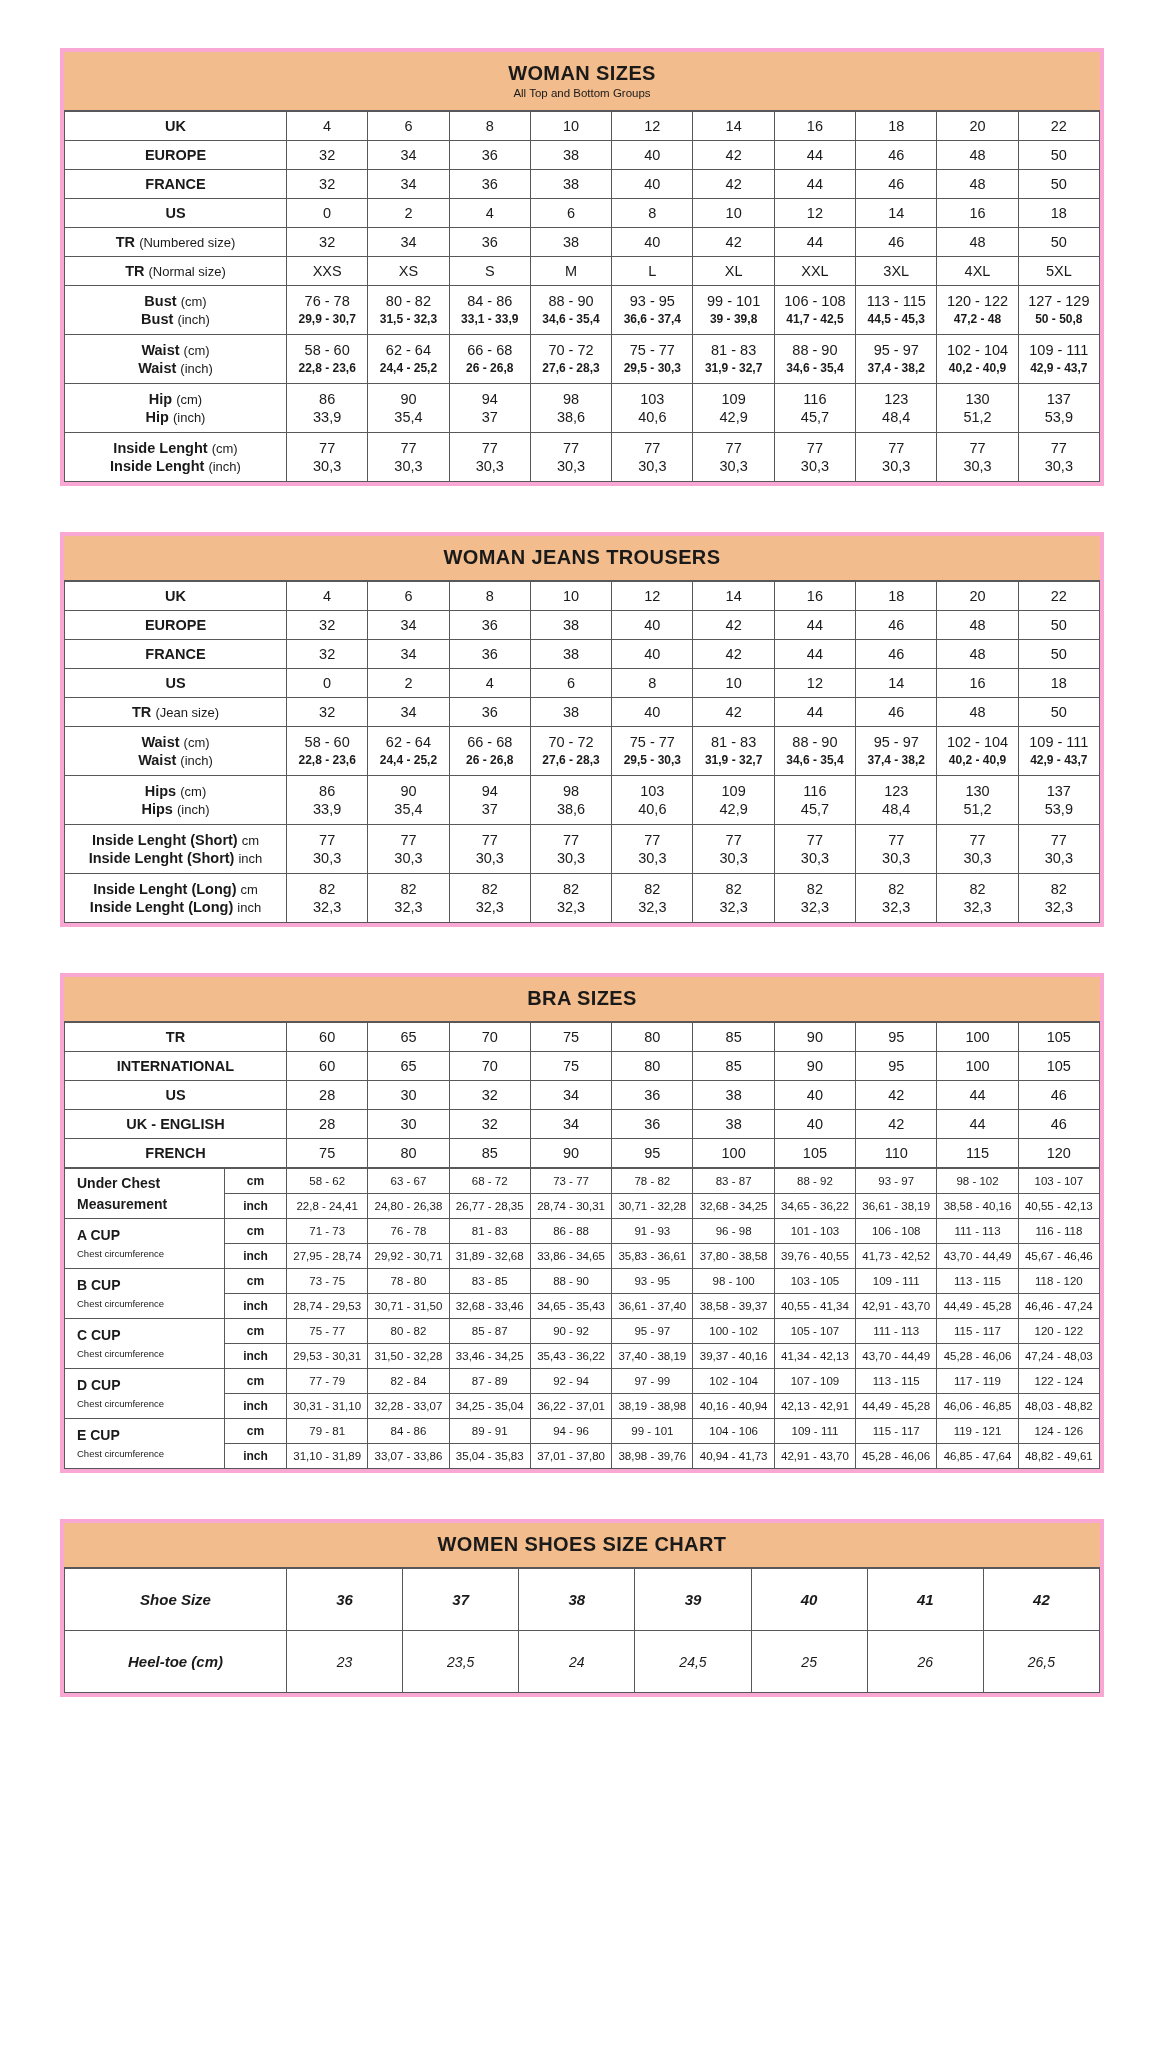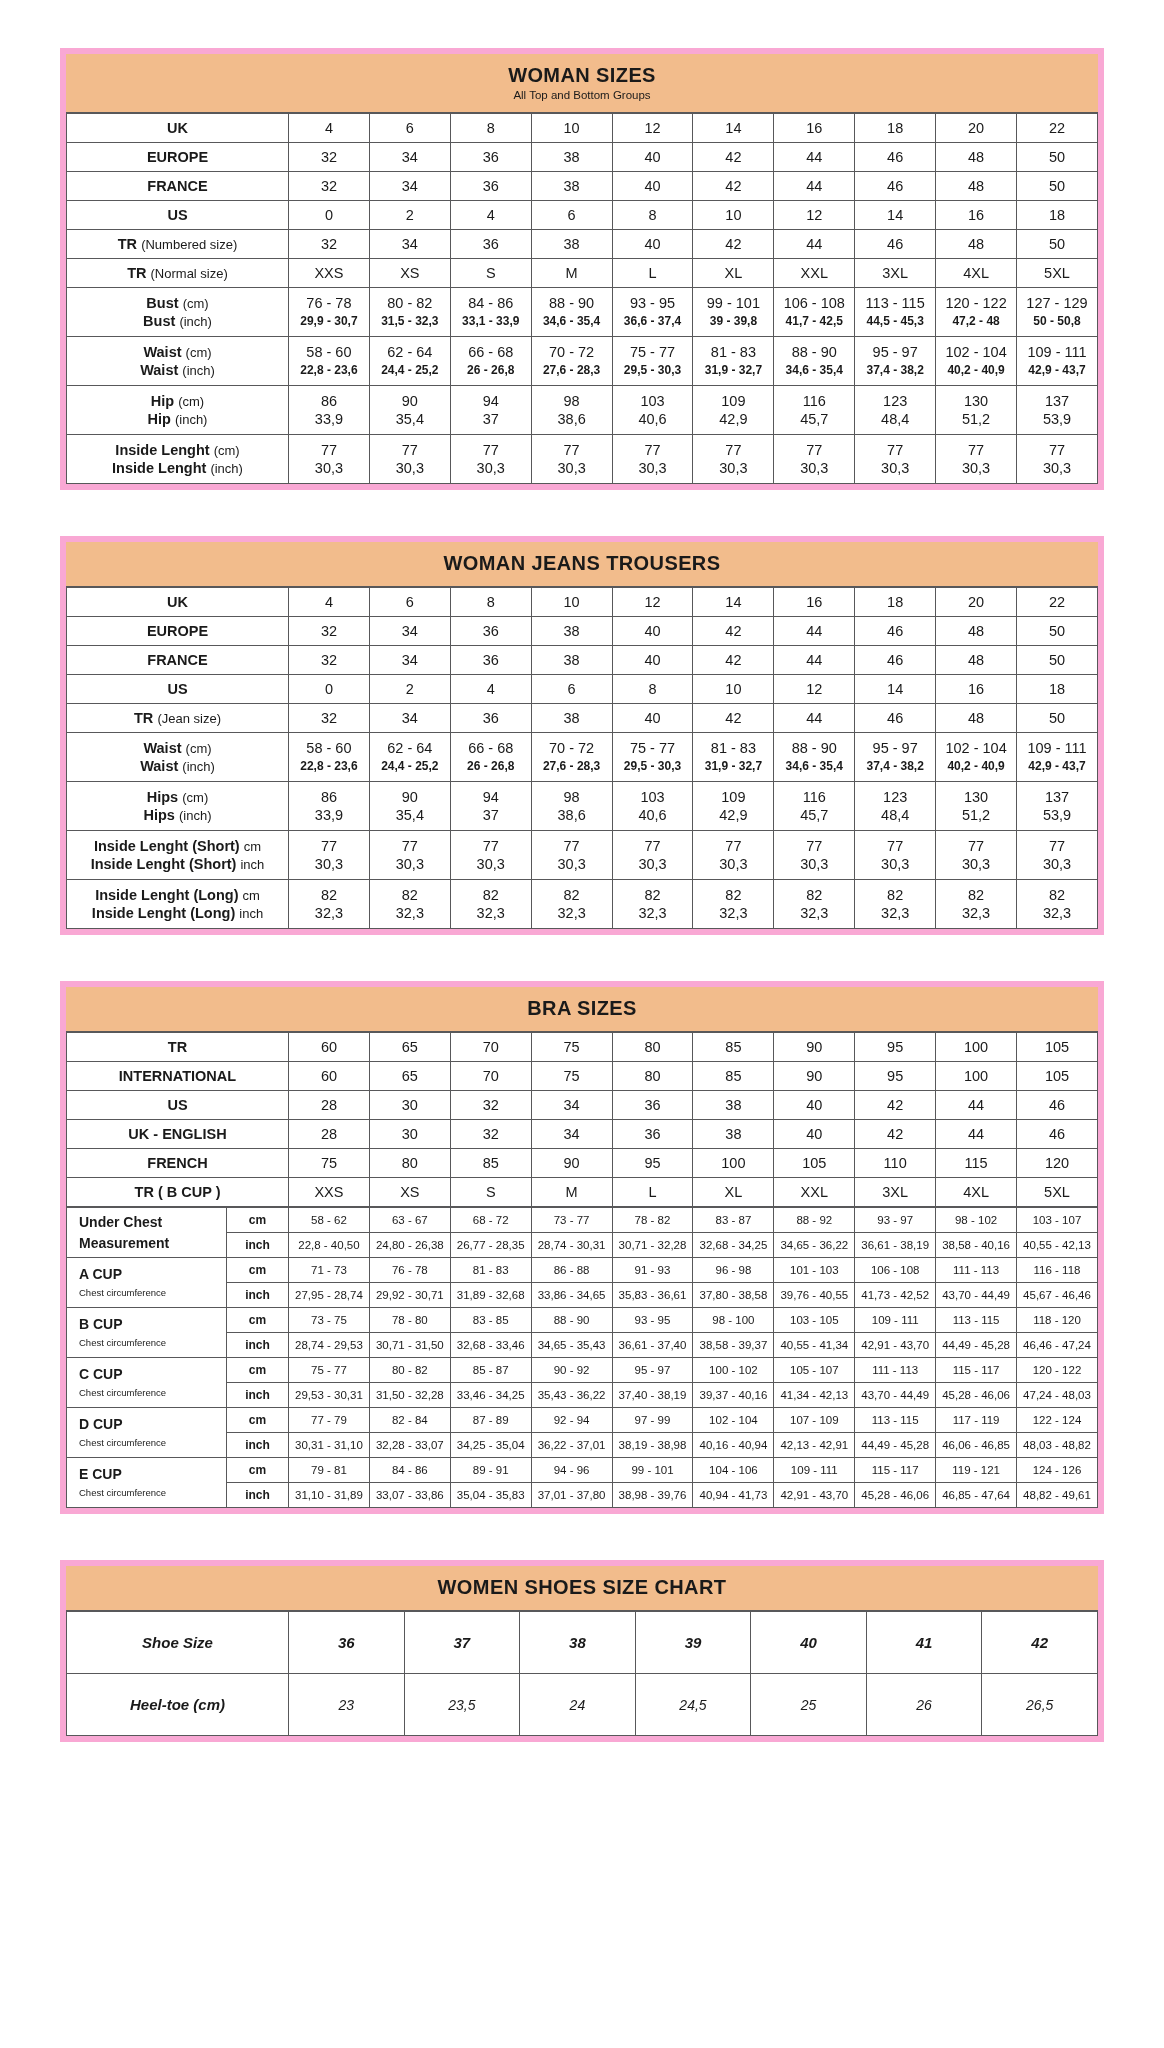--- a/index.html
+++ b/index.html
@@ -13,21 +13,21 @@
     color: #1a1a1a;
     -webkit-font-smoothing: antialiased;
   }
   .page {
     width: 1164px;
     box-sizing: border-box;
     padding: 48px 60px 60px 60px;
   }
   .chart-block {
     margin-bottom: 46px;
-    border: 6px solid #f9a8d4;
+    border: 4px solid #f9a8d4;
   }
   .chart-block:last-child { margin-bottom: 0; }
 
   .chart-header {
     background: #f2bc8c;
     border-bottom: 1px solid #58585a;
     text-align: center;
     padding: 10px 6px 11px 6px;
   }
   .chart-title {
@@ -607,33 +607,20 @@
           <td>75</td>
           <td>80</td>
           <td>85</td>
           <td>90</td>
           <td>95</td>
           <td>100</td>
           <td>105</td>
           <td>110</td>
           <td>115</td>
           <td>120</td>
-        </tr>
-        <tr>
-          <td class="rowlabel"><span>TR ( B CUP )</span></td>
-          <td>XXS</td>
-          <td>XS</td>
-          <td>S</td>
-          <td>M</td>
-          <td>L</td>
-          <td>XL</td>
-          <td>XXL</td>
-          <td>3XL</td>
-          <td>4XL</td>
-          <td>5XL</td>
         </tr>
       </tbody>
     </table>
 
     <table class="bra-detail">
       <colgroup>
         <col style="width:160px">
           <col style="width:62px">
           <col>
           <col>
@@ -660,21 +647,21 @@
           <td>73 - 77</td>
           <td>78 - 82</td>
           <td>83 - 87</td>
           <td>88 - 92</td>
           <td>93 - 97</td>
           <td>98 - 102</td>
           <td>103 - 107</td>
         </tr>
         <tr>
           <td class="unitcell">inch</td>
-          <td>22,8 - 40,50</td>
+          <td>22,8 - 24,41</td>
           <td>24,80 - 26,38</td>
           <td>26,77 - 28,35</td>
           <td>28,74 - 30,31</td>
           <td>30,71 - 32,28</td>
           <td>32,68 - 34,25</td>
           <td>34,65 - 36,22</td>
           <td>36,61 - 38,19</td>
           <td>38,58 - 40,16</td>
           <td>40,55 - 42,13</td>
         </tr>

